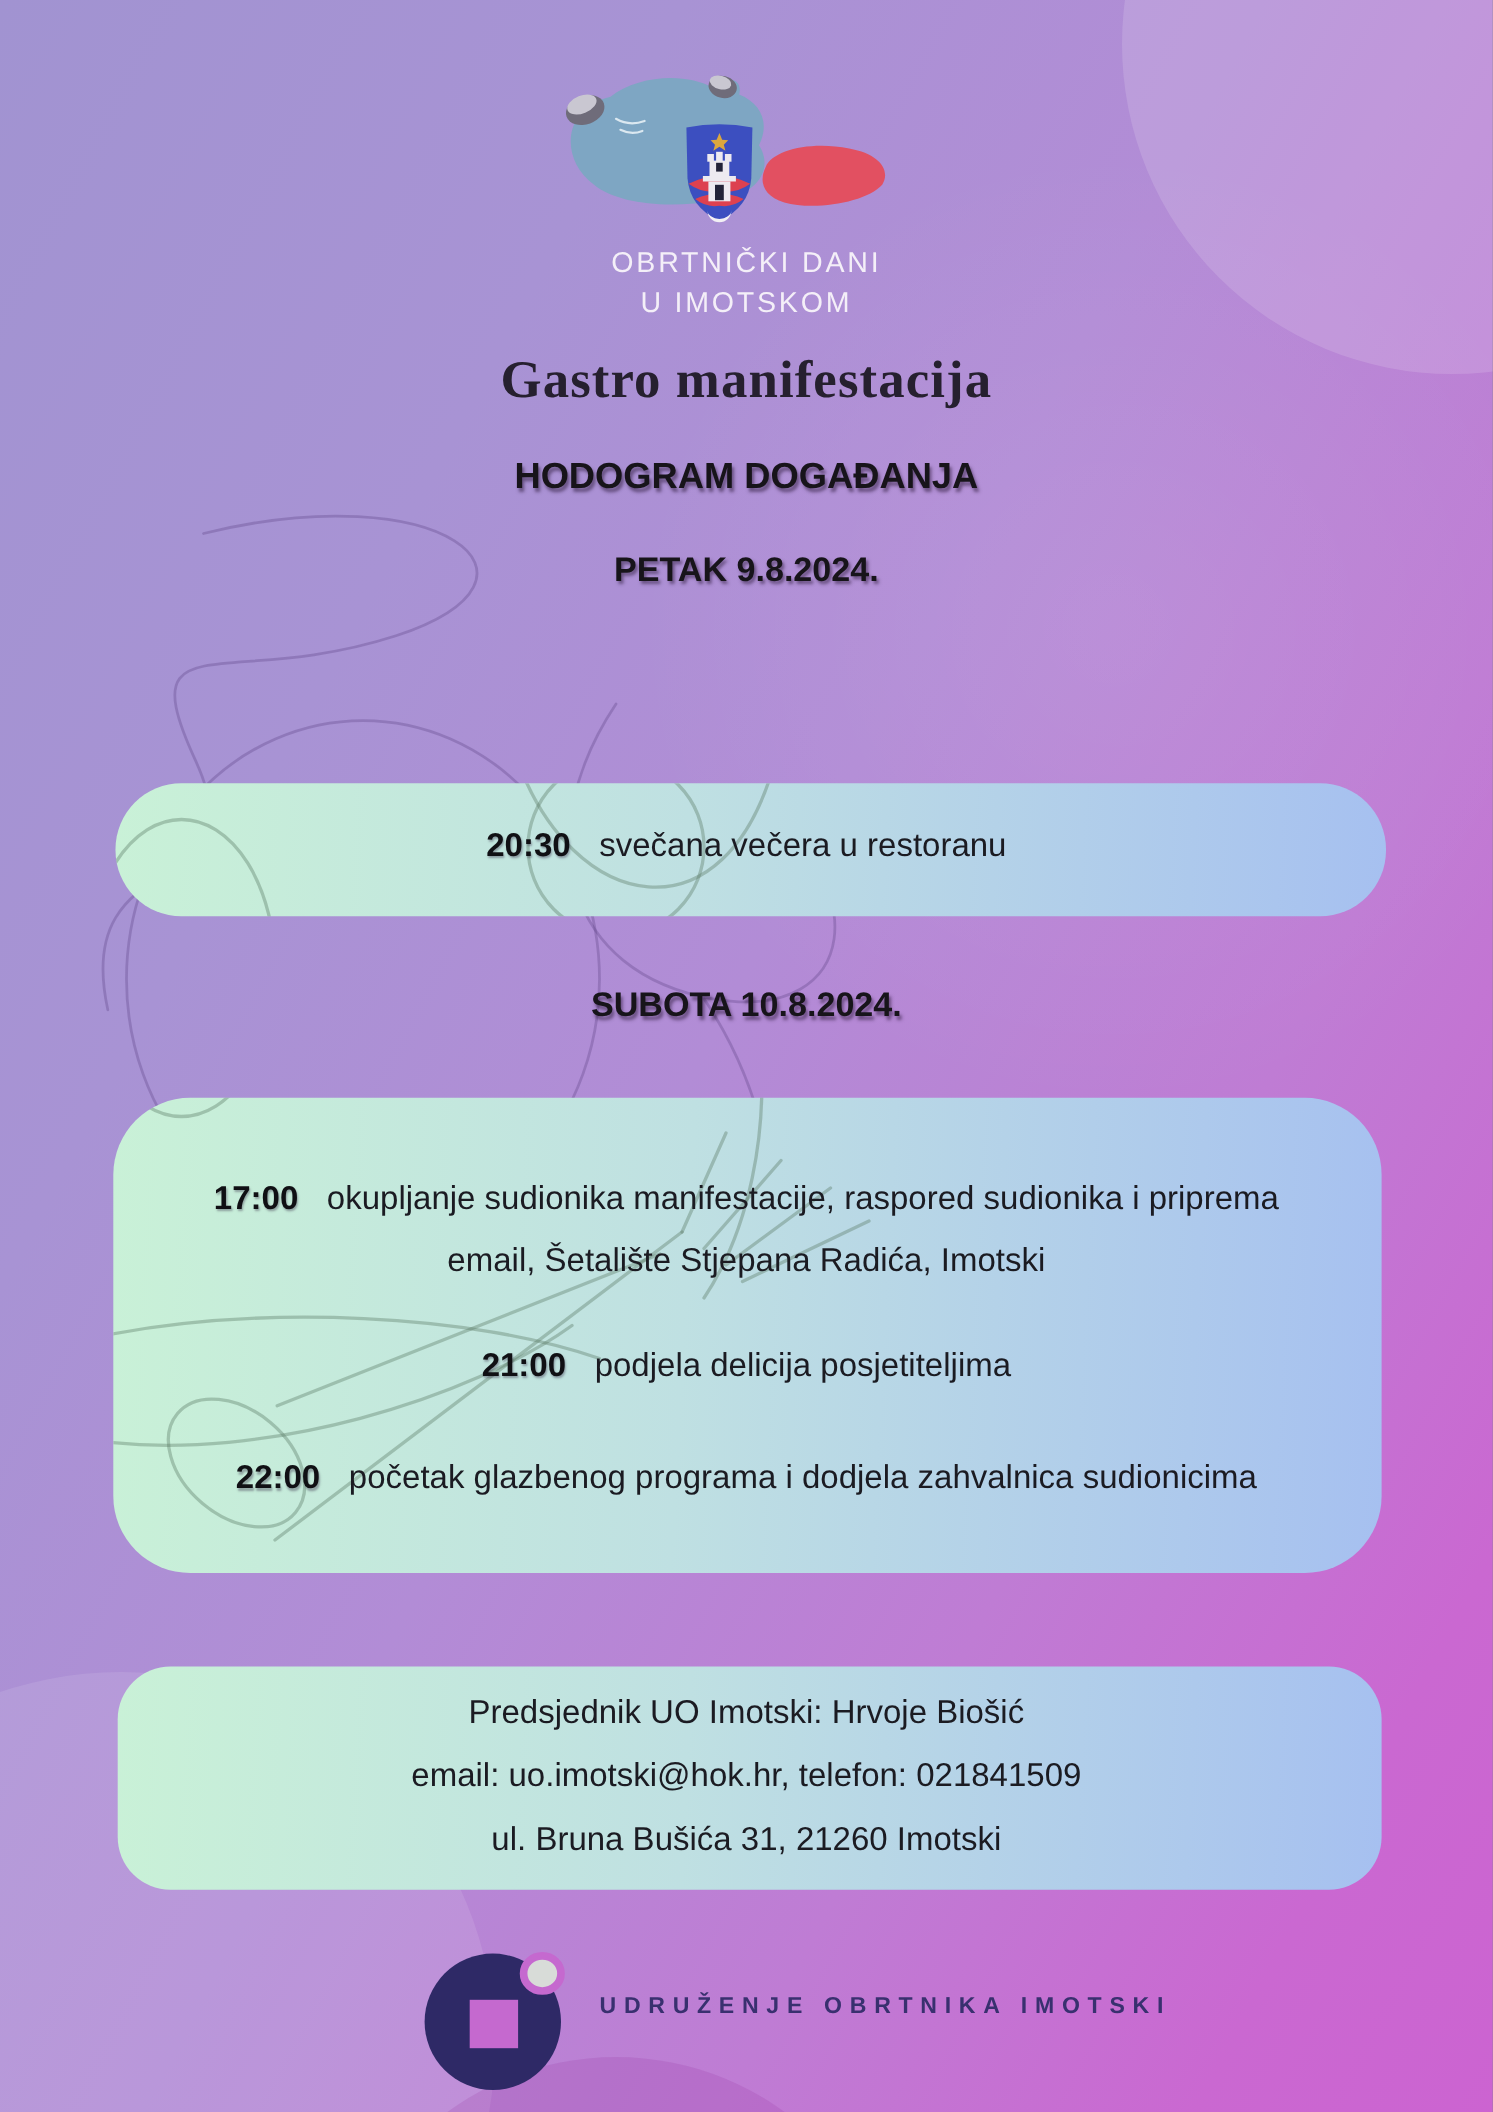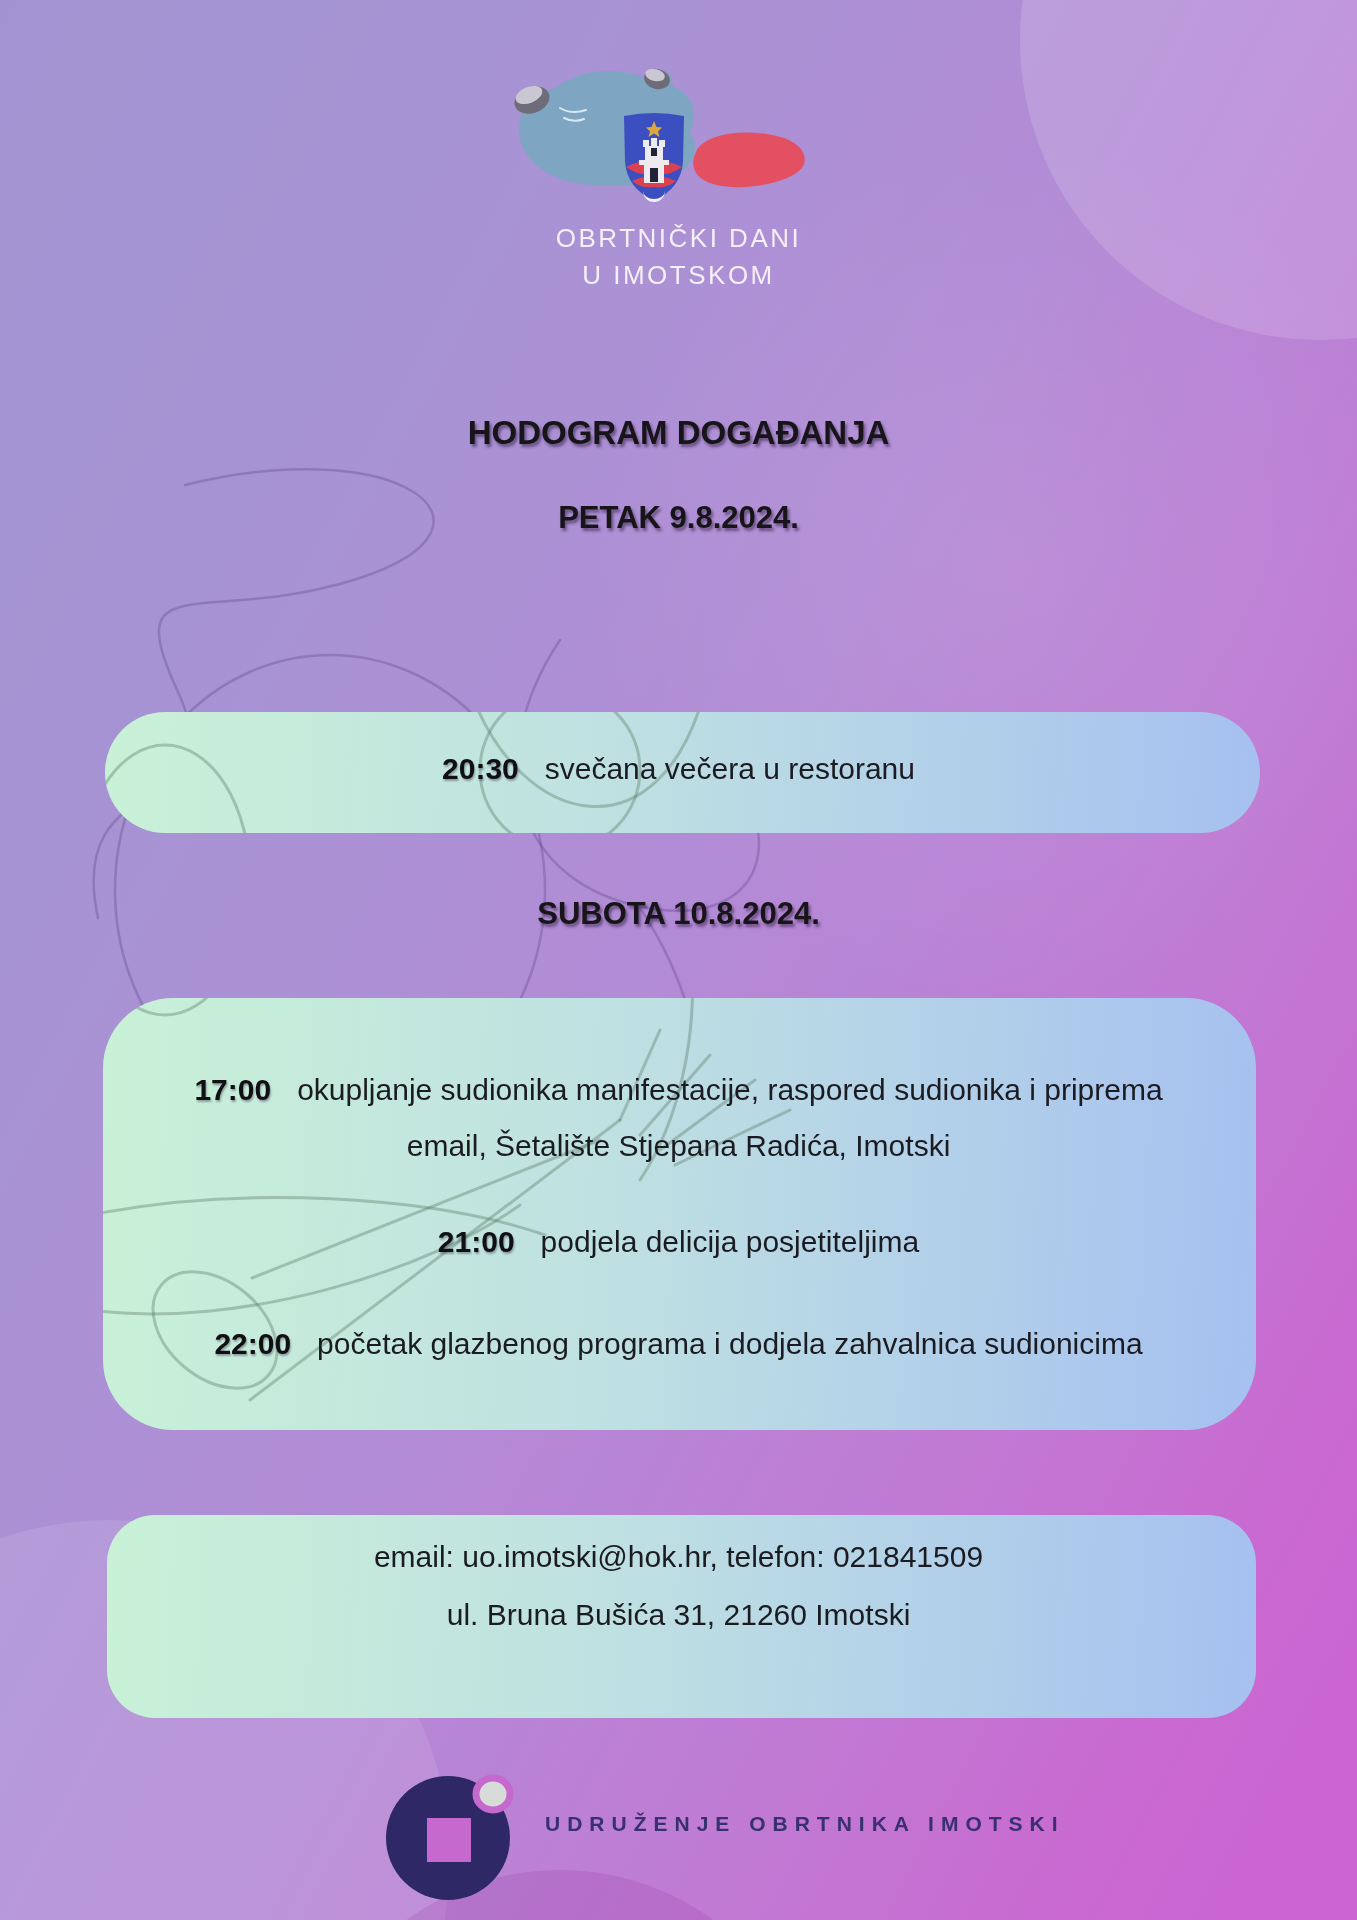--- a/index.html
+++ b/index.html
@@ -96,20 +96,21 @@
       <rect x="150" y="108" width="8" height="14" fill="#232338"></rect>
       <path d="M143,131 A11,8 0 0 0 165,131 A11,11 0 0 1 143,131 Z" fill="#f2f0f4"></path>
     </g>
   </svg>
 
   <div class="org-name">
     <div>OBRTNIČKI DANI</div>
     <div>U IMOTSKOM</div>
   </div>
 
+  <h1 class="title">Gastro manifestacija</h1>
   <h2 class="heading">HODOGRAM DOGAĐANJA</h2>
   <h3 class="day day1">PETAK 9.8.2024.</h3>
   <h3 class="day day2">SUBOTA 10.8.2024.</h3>
 
   <div class="card pill"></div>
   <div class="card big"></div>
   <div class="card contact"></div>
 
   <svg class="decor" width="1357" height="1920" viewBox="0 0 1357 1920">
     <defs>
@@ -145,20 +146,21 @@
     </p>
     <p class="event single">
       <span class="time">21:00</span><span class="desc">podjela delicija posjetiteljima</span>
     </p>
     <p class="event single">
       <span class="time">22:00</span><span class="desc">početak glazbenog programa i dodjela zahvalnica sudionicima</span>
     </p>
   </div>
 
   <div class="text-layer contact-text">
+    <p>Predsjednik UO Imotski: Hrvoje Biošić</p>
     <p>email: uo.imotski@hok.hr, telefon: 021841509</p>
     <p>ul. Bruna Bušića 31, 21260 Imotski</p>
   </div>
 
   <svg class="logo-bottom" width="140" height="135" viewBox="0 0 140 135">
     <circle cx="63" cy="66" r="62" fill="#2e2966"></circle>
     <rect x="42" y="46" width="44" height="44" fill="#c569cf"></rect>
     <ellipse cx="108" cy="22" rx="17" ry="16" fill="#d8dcd8" stroke="#c569cf" stroke-width="7"></ellipse>
   </svg>
   <span class="footer-text">UDRUŽENJE OBRTNIKA IMOTSKI</span>

